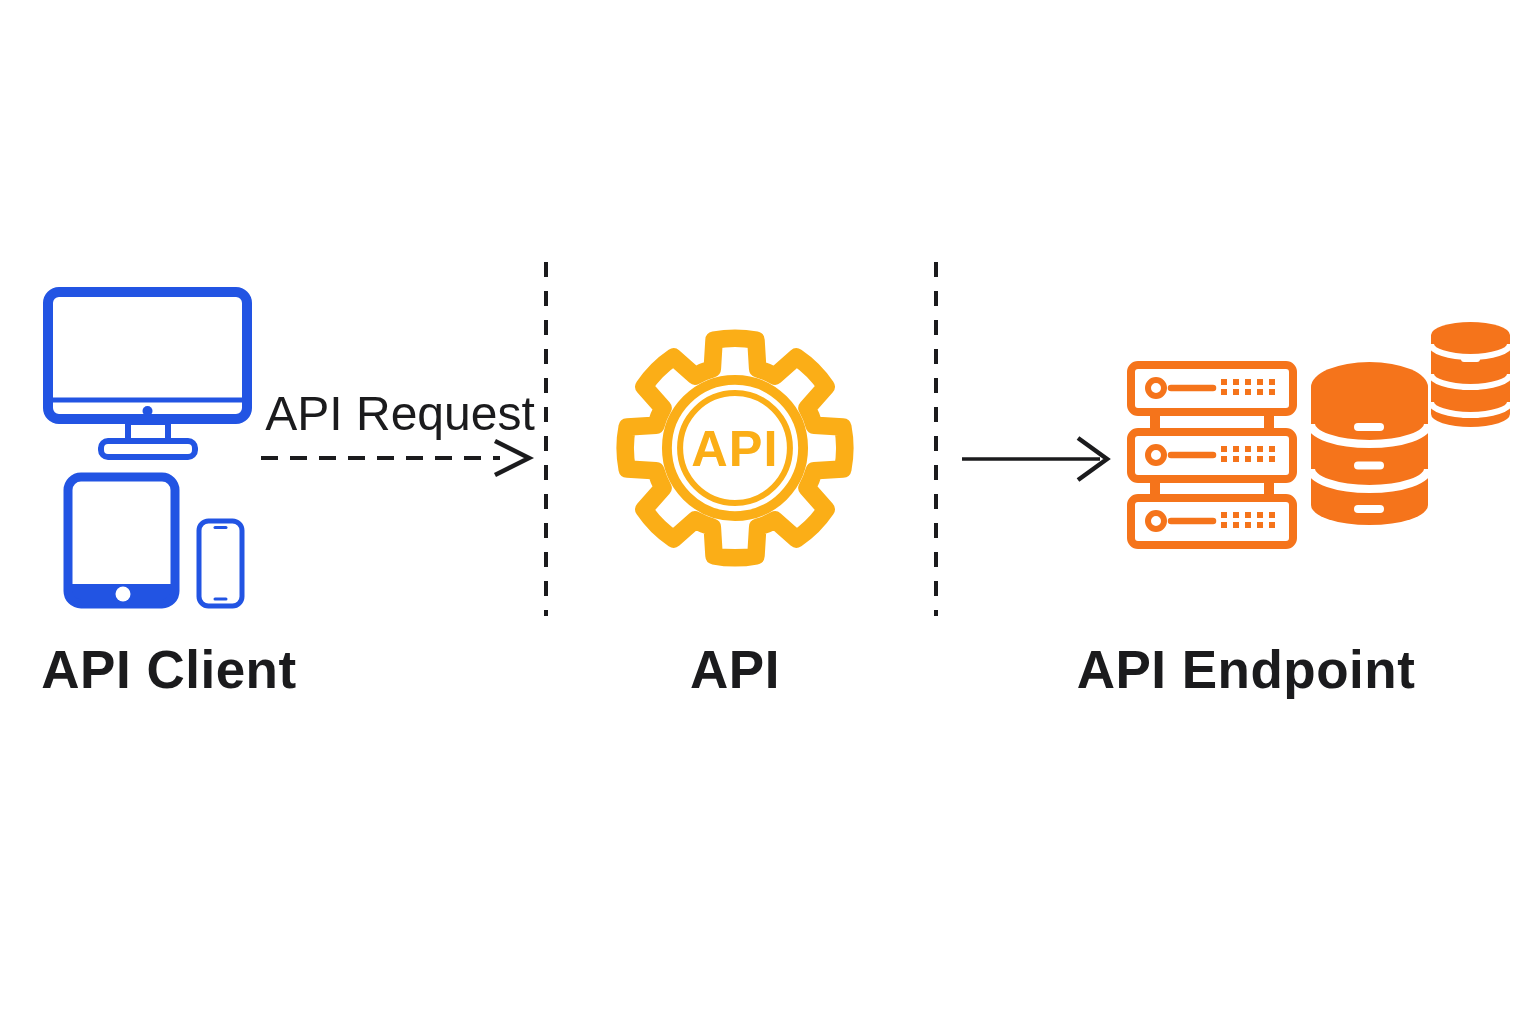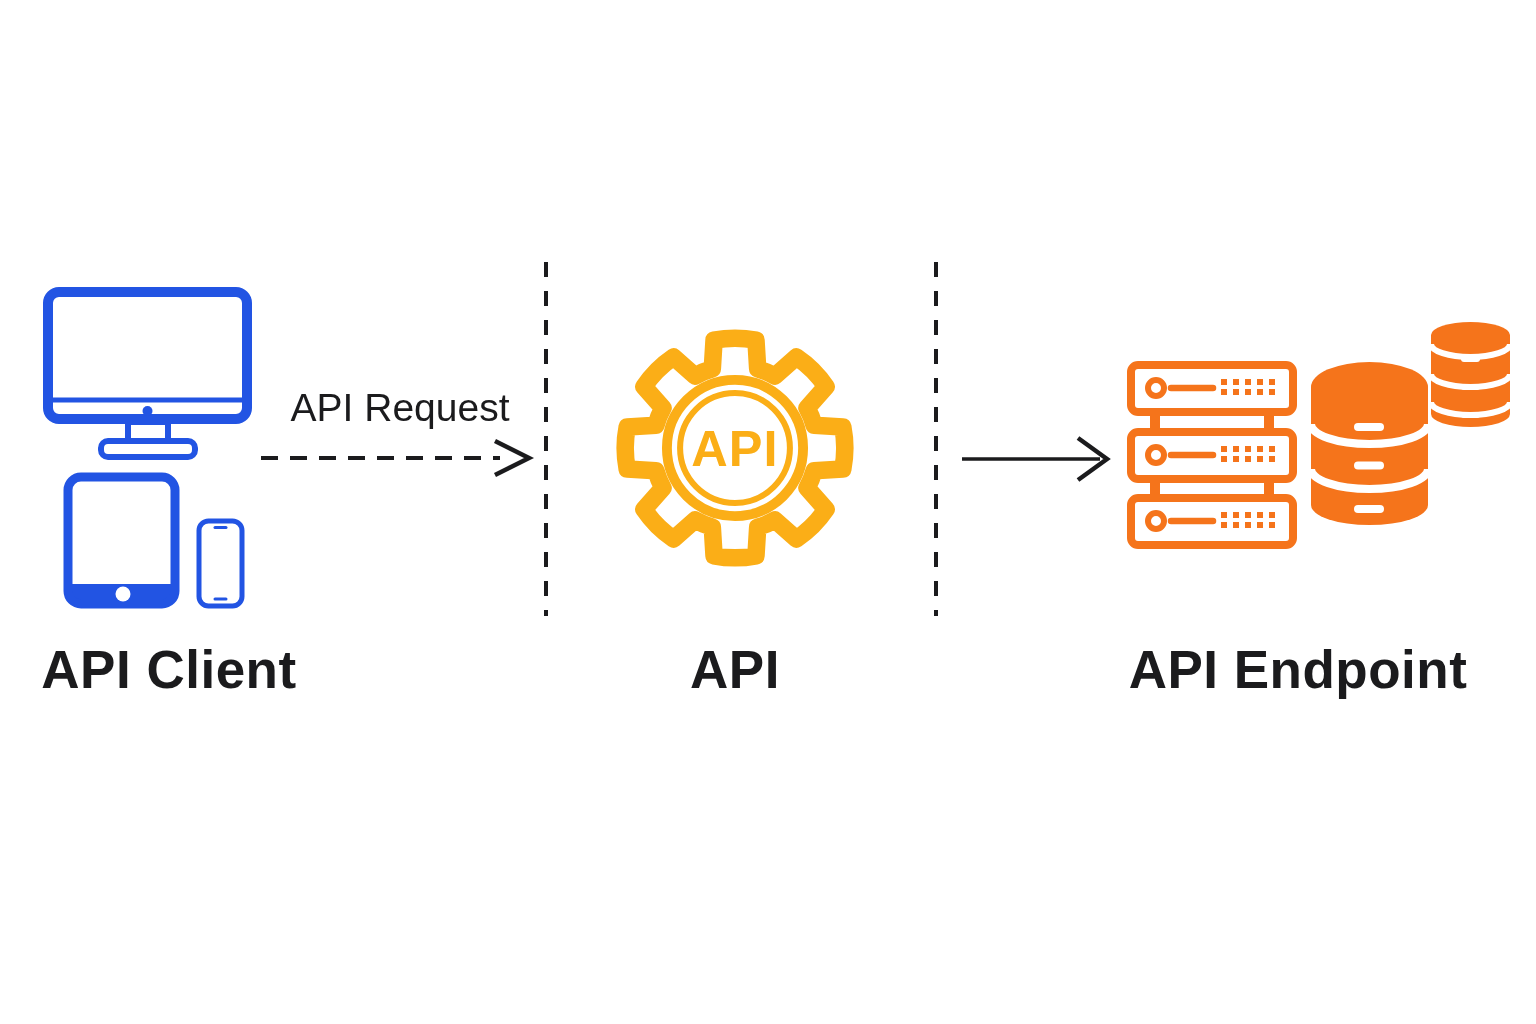--- a/index.html
+++ b/index.html
@@ -29,27 +29,27 @@
     position: absolute;
     transform: translateX(-50%);
     font-weight: 700;
     font-size: 53px;
     color: var(--ink);
     white-space: nowrap;
     letter-spacing: 0.5px;
   }
   .label-client   { left: 169px;  top: 639px; }
   .label-api      { left: 735px;  top: 639px; }
-  .label-endpoint { left: 1298px; top: 639px; text-align: right; }
+  .label-endpoint { left: 1246px; top: 639px; text-align: right; }
   .label-request {
     position: absolute;
     left: 400px; top: 386px;
     transform: translateX(-50%);
     font-weight: 400;
-    font-size: 39px;
+    font-size: 48px;
     color: var(--ink);
     white-space: nowrap;
   }
   .gear-text {
     font-family: "Liberation Sans", sans-serif;
     font-weight: 700;
     font-size: 46px;
     letter-spacing: 1px;
   }
 </style>

